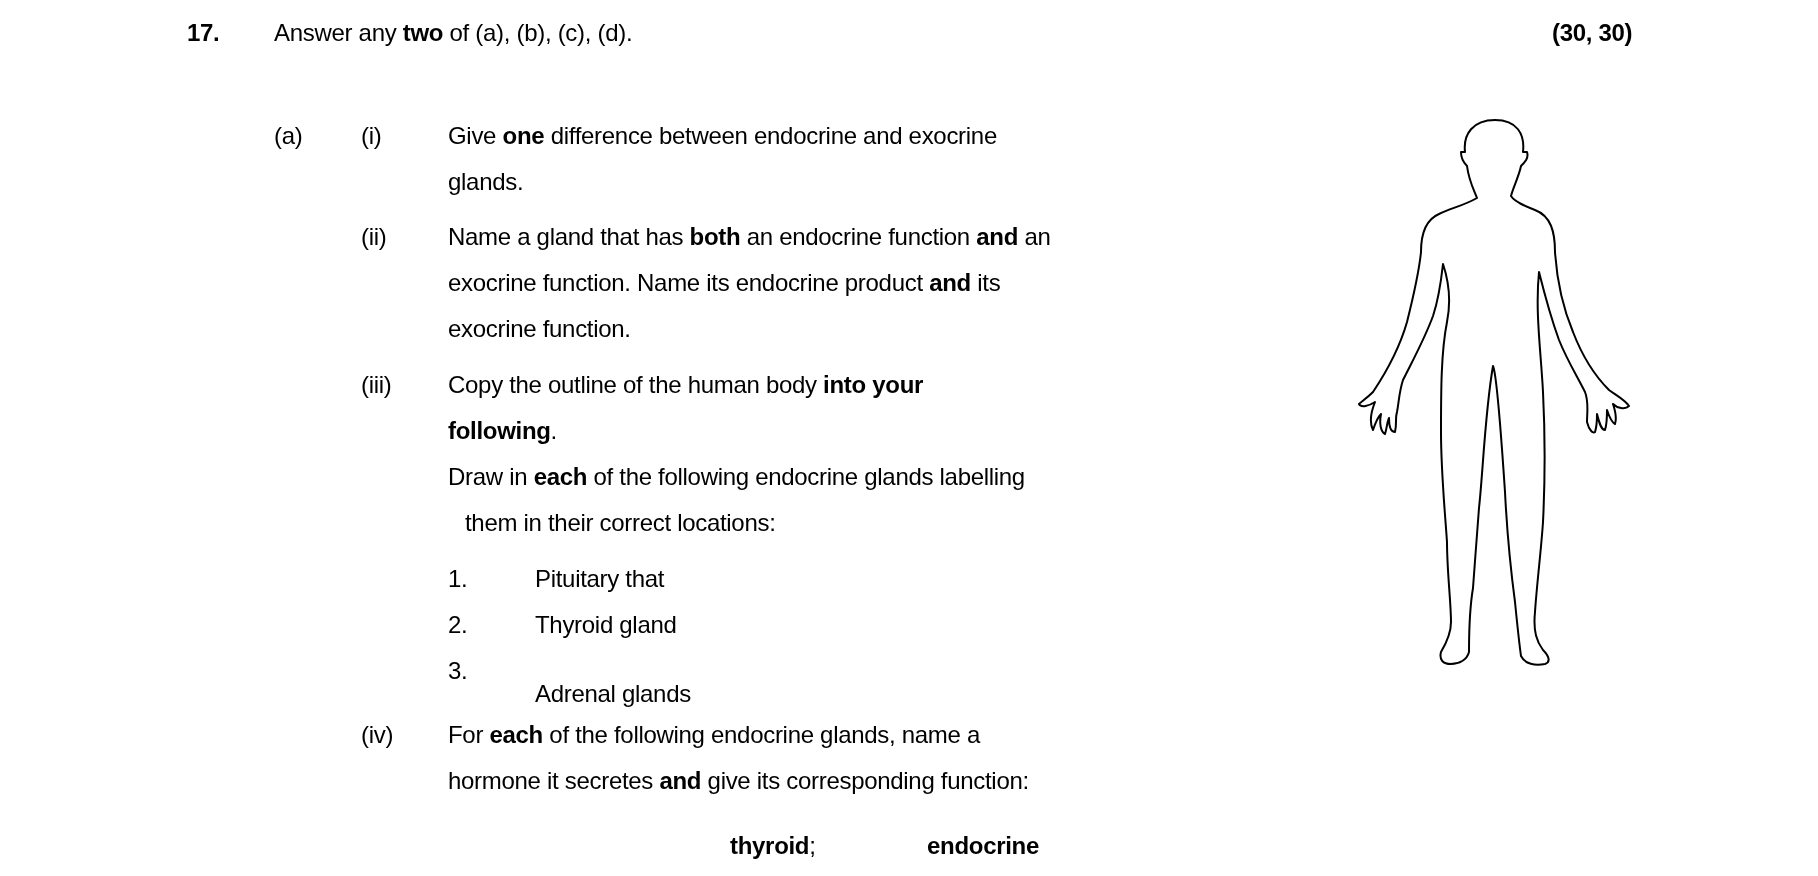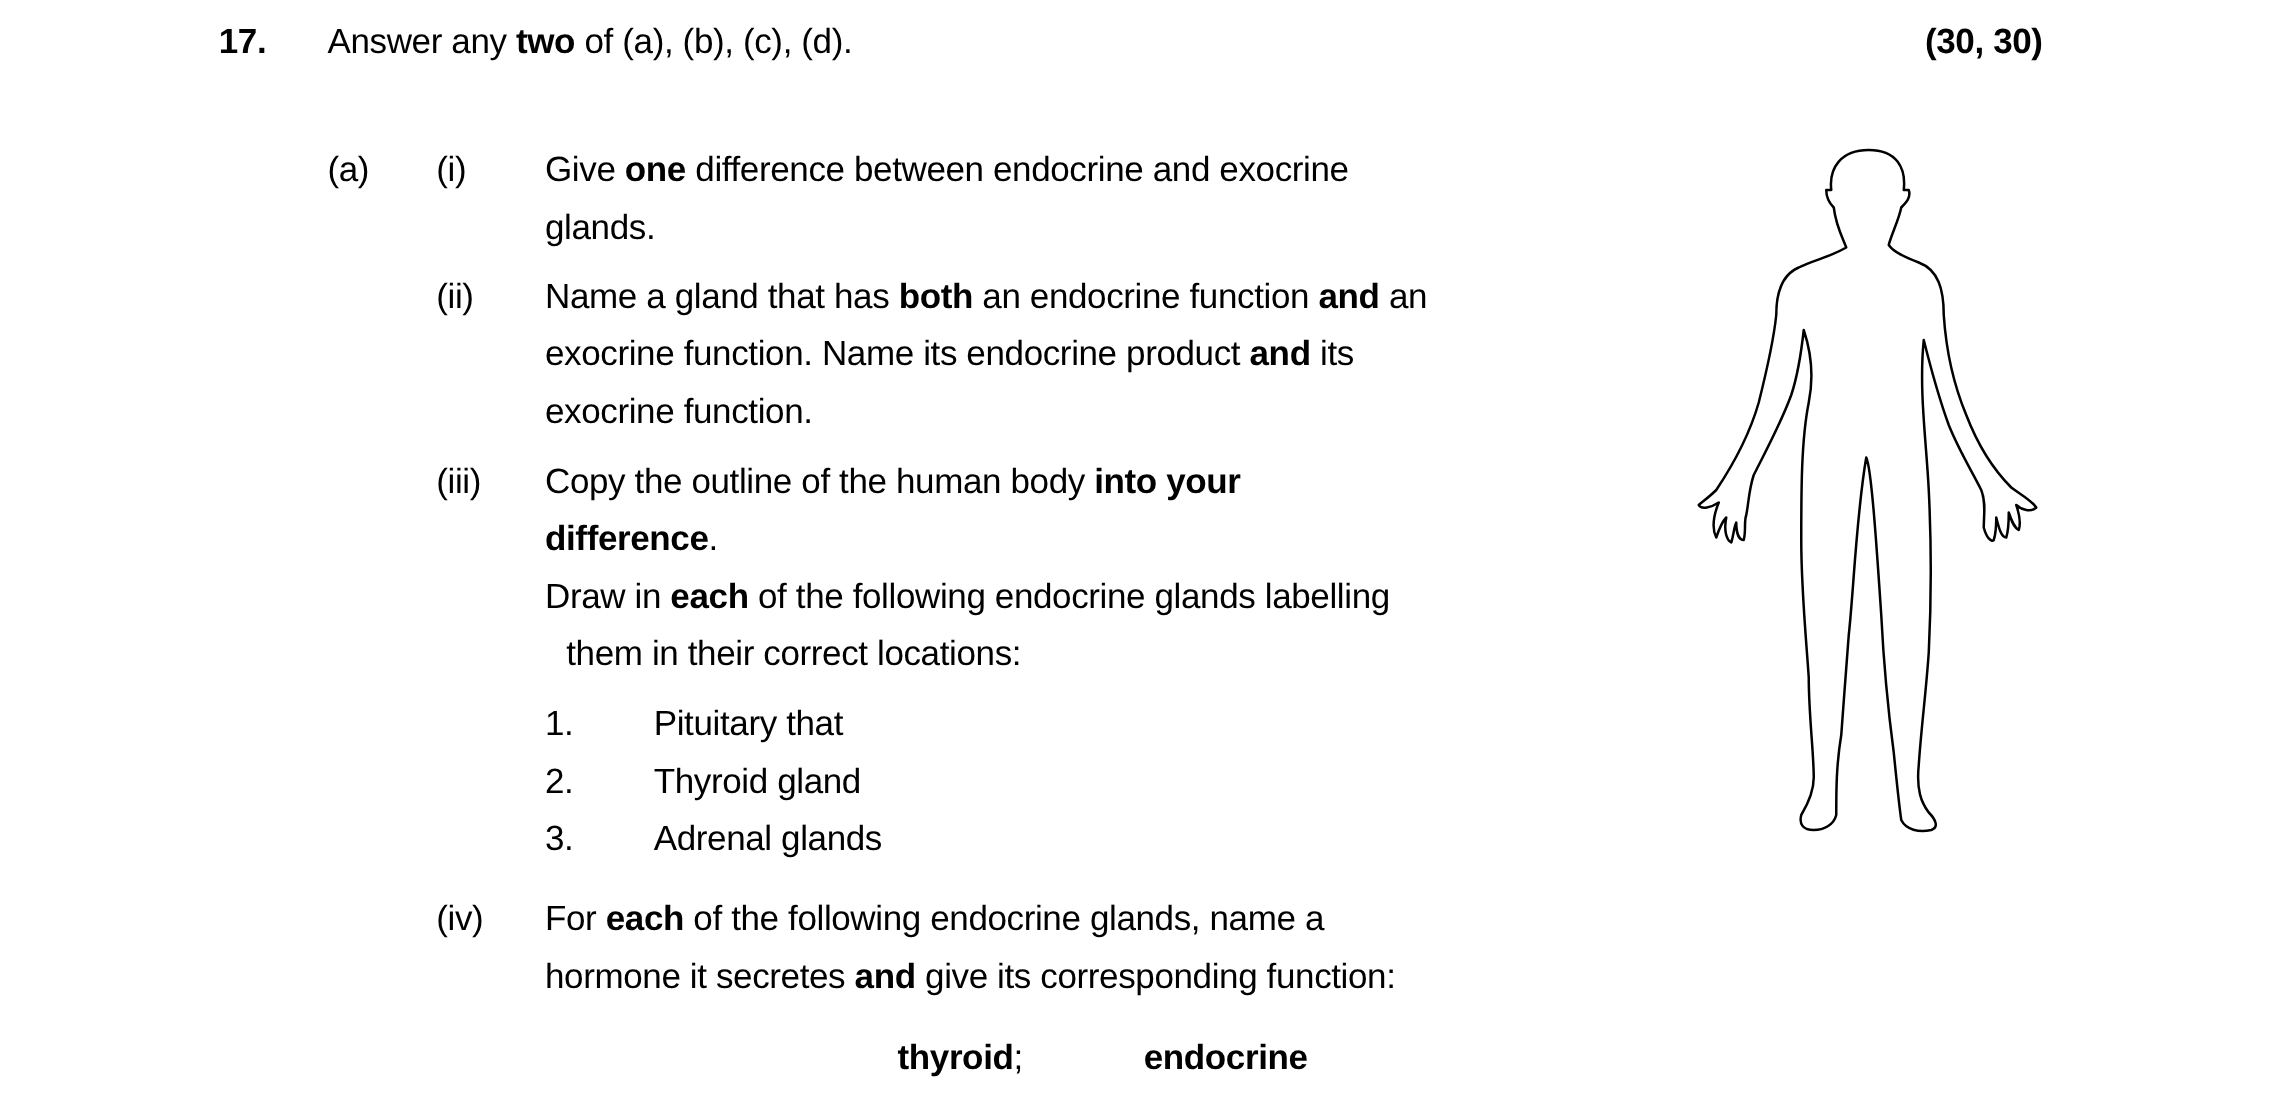--- a/index.html
+++ b/index.html
@@ -1,18 +1,18 @@
 <!DOCTYPE html>
 <html><head>
 <meta charset="utf-8">
 <style>
   html, body { margin:0; padding:0; background:#ffffff; }
   body { width:1818px; height:876px; position:relative; overflow:hidden;
          font-family:"Liberation Sans", sans-serif; color:#000; }
-  .line { position:absolute; font-size:28px; line-height:34px; white-space:nowrap; letter-spacing:-0.3px; }
+  .line { position:absolute; font-size:24px; line-height:34px; white-space:nowrap; letter-spacing:-0.3px;margin-left:12px; }
   b { font-weight:bold; }
   .qnum { font-weight:bold; }
   .marks { font-weight:bold;text-align:center; }
   .figure { position:absolute; left:1355px; top:112px; width:280px; height:560px; }
 </style>
 </head>
 <body>
 
 <div class="line qnum" style="left:175px;top:16px;">17.</div>
 <div class="line" style="left:262px;top:16px;"><span>Answer any </span><b>two</b><span> of (a), (b), (c), (d).</span></div>
@@ -23,30 +23,30 @@
 <div class="line" style="left:436px;top:119px;"><span>Give </span><b>one</b><span> difference between endocrine and exocrine</span></div>
 <div class="line" style="left:436px;top:165px;">glands.</div>
 
 <div class="line" style="left:349px;top:220px;">(ii)</div>
 <div class="line" style="left:436px;top:220px;"><span>Name a gland that has </span><b>both</b><span> an endocrine function </span><b>and</b><span> an</span></div>
 <div class="line" style="left:436px;top:266px;"><span>exocrine function.  Name its endocrine product </span><b>and</b><span> its</span></div>
 <div class="line" style="left:436px;top:312px;">exocrine function.</div>
 
 <div class="line" style="left:349px;top:368px;">(iii)</div>
 <div class="line" style="left:436px;top:368px;text-align:center;"><span>Copy the outline of the human body </span><b>into your</b></div>
-<div class="line" style="left:436px;top:414px;"><b>difference</b><span>.</span></div>
+<div class="line" style="left:436px;top:414px;"><b>following</b><span>.</span></div>
 <div class="line" style="left:436px;top:460px;"><span>Draw in </span><b>each</b><span> of the following endocrine glands labelling</span></div>
 <div class="line" style="left:453px;top:506px;">them in their correct locations:</div>
 
 <div class="line" style="left:436px;top:562px;">1.</div>
 <div class="line" style="left:523px;top:562px;">Pituitary that</div>
 <div class="line" style="left:436px;top:608px;">2.</div>
 <div class="line" style="left:523px;top:608px;">Thyroid gland</div>
 <div class="line" style="left:436px;top:654px;">3.</div>
-<div class="line" style="left:523px;top:654px;">Adrenal glands</div>
+<div class="line" style="left:523px;top:677px;">Adrenal glands</div>
 
 <div class="line" style="left:349px;top:718px;">(iv)</div>
 <div class="line" style="left:436px;top:718px;"><span>For </span><b>each</b><span> of the following endocrine glands, name a</span></div>
 <div class="line" style="left:436px;top:764px;"><span>hormone it secretes </span><b>and</b><span> give its corresponding function:</span></div>
 
 <div class="line" style="left:718px;top:829px;"><b>thyroid</b><span>;</span></div>
 <div class="line" style="left:915px;top:829px;"><b>endocrine</b></div>
 
 <svg class="figure" viewBox="0 0 280 560" fill="none" stroke="#000" stroke-width="2" stroke-linejoin="round" stroke-linecap="round">
   <path d="

